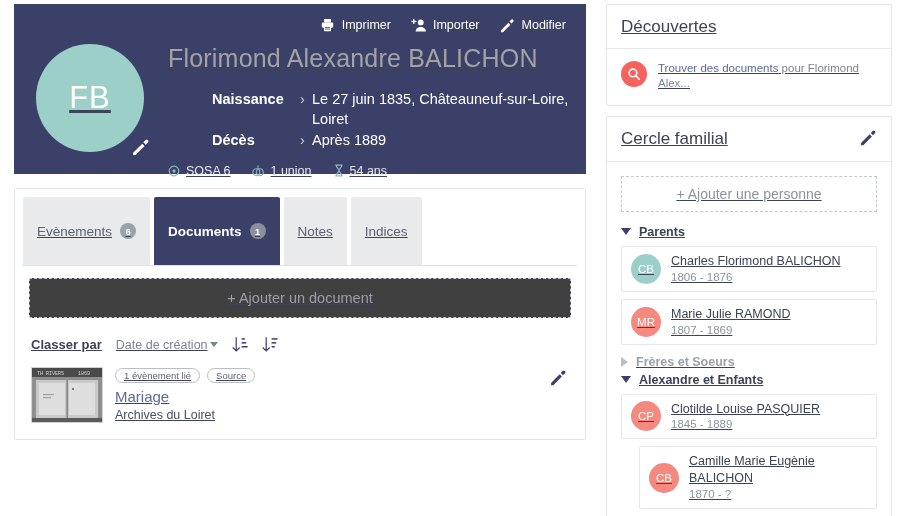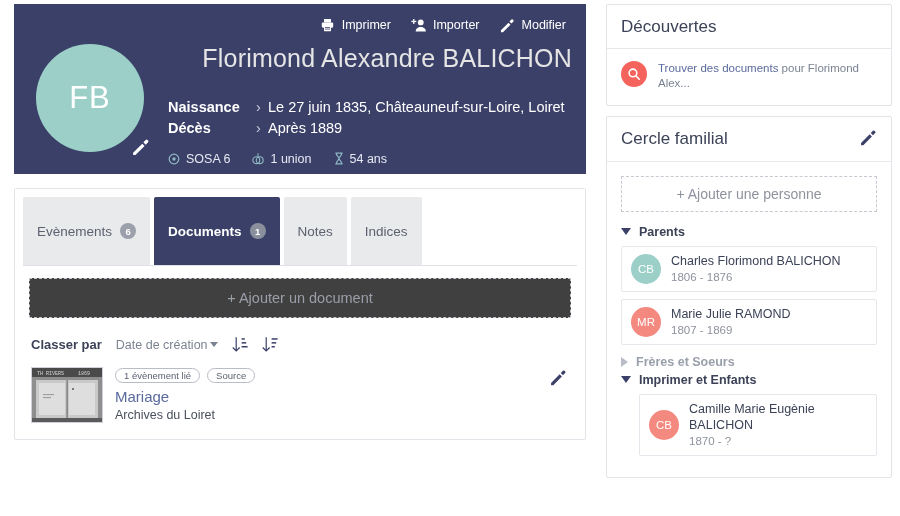--- a/index.html
+++ b/index.html
@@ -4,21 +4,21 @@
 <title>Fiche individu</title>
 <style>
   * { box-sizing: border-box; margin: 0; padding: 0; }
   html, body {
     width: 900px; height: 516px;
     background: #ffffff;
     font-family: "Liberation Sans", sans-serif;
     color: #3c4257;
     overflow: hidden;
   }
-  .page { position: relative; width: 756px; height: 516px; display: flex; }
+  .page { position: relative; width: 756px; height: 516px; display: flex; text-decoration: underline; }
 
   
   .left-col { width: 600px; padding: 0; flex: none; }
 
   
   .profile-header {
     position: relative;
     margin: 4px 14px 0 14px;
     background: #3b4068;
     height: 170px;
@@ -44,24 +44,24 @@
     display: flex; align-items: center; justify-content: center;
     font-size: 31px; letter-spacing: 1px;
     margin-left: 8px; margin-top: 4px;
   }
   .avatar-edit {
     position: absolute; left: 104px; top: 98px;
     width: 18px; height: 18px;
   }
   .identity { flex: 1; padding-top: 4px; }
   .person-name {
-    font-size: 25px; font-weight: 400; color: #e5e5e5;
-    letter-spacing: .2px; line-height: 1.15; margin-bottom: 24px; text-align: right;
-  }
-  .fact-row { display: flex; font-size: 14.5px; line-height: 20px; margin-bottom: 1px; }
+    font-size: 25px; font-weight: 400; color: #a3a3a3;
+    letter-spacing: .2px; line-height: 1.15; margin-bottom: 16px;
+  }
+  .fact-row { display: flex; font-size: 14.5px; line-height: 20px; margin-bottom: 1px; margin-left: 44px; }
   .fact-label { font-weight: bold; width: 88px; flex: none; color:#ffffff; }
   .fact-sep { width: 12px; flex: none; color: #c9ccdd; }
   .fact-value { color: #ffffff; }
   .meta-row { display: flex; align-items: center; gap: 22px; margin-top: 14px; }
   .meta-item { display: flex; align-items: center; gap: 6px; font-size: 12.5px; color: #e6e8f2; }
   .meta-item .mico { color: #8fb8c4; display: inline-flex; }
 
   
   .tabs-card {
     margin: 14px 14px 0 14px;
@@ -399,21 +399,28 @@
       <div class="group" style="margin-top:10px">
         <div class="group-head collapsed" style="margin-bottom:2px">
           <span class="tri-right"></span>
           <span>Frères et Soeurs</span>
         </div>
       </div>
 
       <div class="group" style="margin-top:4px">
         <div class="group-head">
           <span class="tri-down"></span>
-          <span>Imprimer et Enfants</span>
+          <span>Alexandre et Enfants</span>
+        </div>
+        <div class="person-row">
+          <span class="p-avatar" style="background:#f4897f">CP</span>
+          <span>
+            <span class="p-name" style="display:block">Clotilde Louise PASQUIER</span>
+            <span class="p-dates" style="display:block">1845 - 1889</span>
+          </span>
         </div>
         <div class="person-row indent">
           <span class="p-avatar" style="background:#f4897f">CB</span>
           <span>
             <span class="p-name" style="display:block">Camille Marie Eugènie BALICHON</span>
             <span class="p-dates" style="display:block">1870 - ?</span>
           </span>
         </div>
       </div>
     </div>

